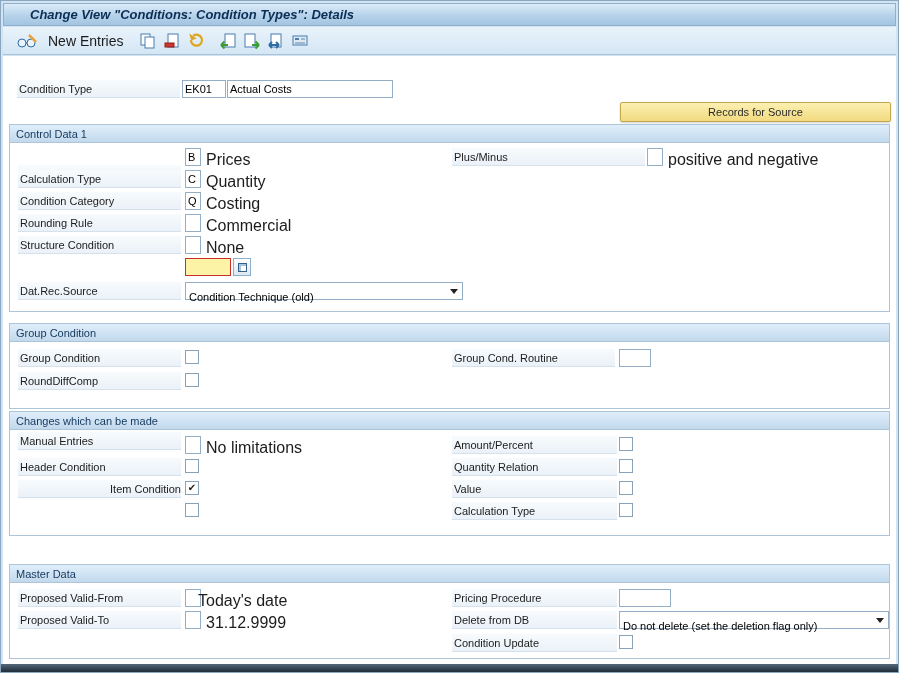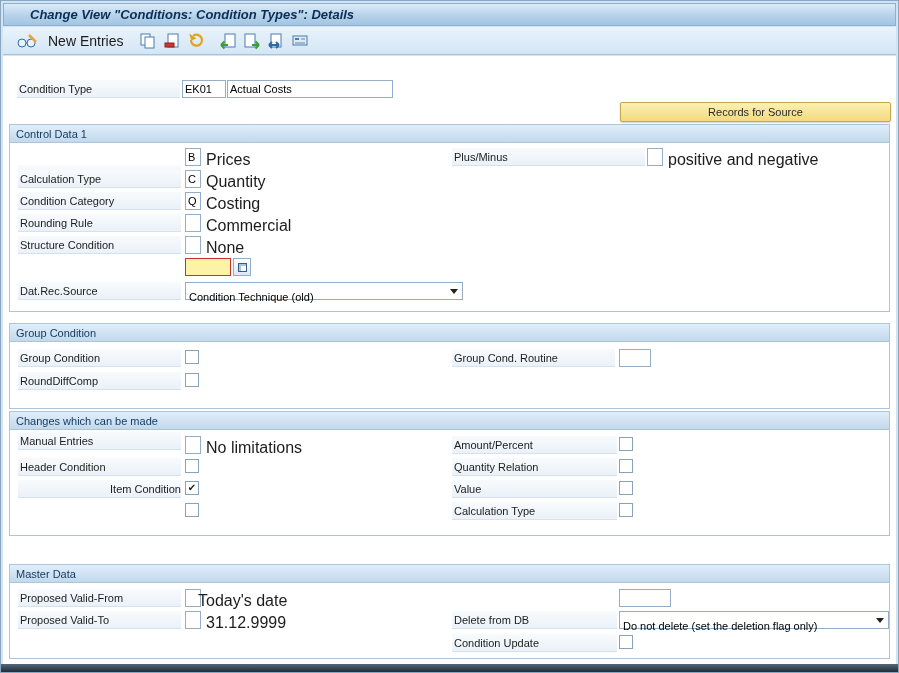--- a/index.html
+++ b/index.html
@@ -230,20 +230,21 @@
       <div class="lbl" style="left:442px; top:90px; width:165px;">Calculation Type</div>
       <div class="chk" style="left:609px; top:91px;"></div>
     </div>
 
     <div class="box" style="top:508px; height:95px;">
       <div class="box-h">Master Data</div>
 
       <div class="lbl" style="left:8px; top:24px; width:163px;">Proposed Valid-From</div>
       <input class="fld one" style="left: 175px; top: 24px;" value="">
       <span class="desc" style="left:188px; top:24px;">Today's date</span>
+      <div class="lbl" style="left:442px; top:24px; width:165px;">Pricing Procedure</div>
       <input class="fld" style="left: 609px; top: 24px; width: 52px;" value="">
 
       <div class="lbl" style="left:8px; top:46px; width:163px;">Proposed Valid-To</div>
       <input class="fld one" style="left: 175px; top: 46px;" value="">
       <span class="desc" style="left:196px; top:46px;">31.12.9999</span>
       <div class="lbl" style="left:442px; top:46px; width:165px;">Delete from DB</div>
       <div class="combo" style="left:609px; top:46px; width:270px;">
         <span class="ctxt">Do not delete (set the deletion flag only)</span>
         <span class="carr">
             <span class="tri"></span>

